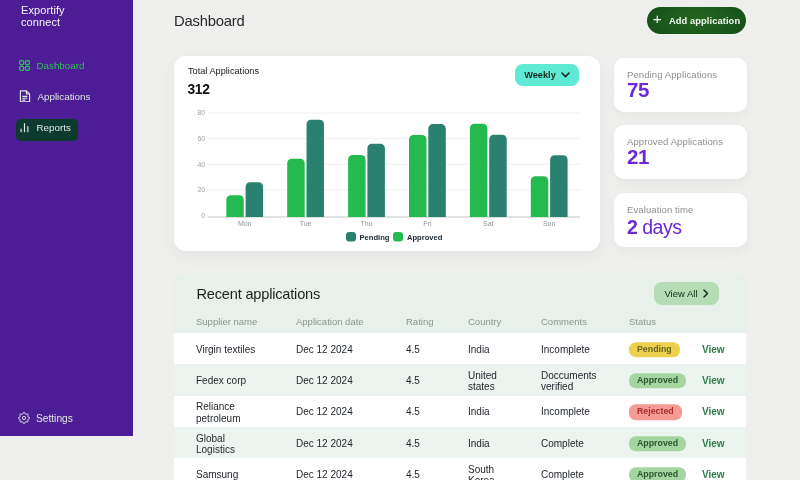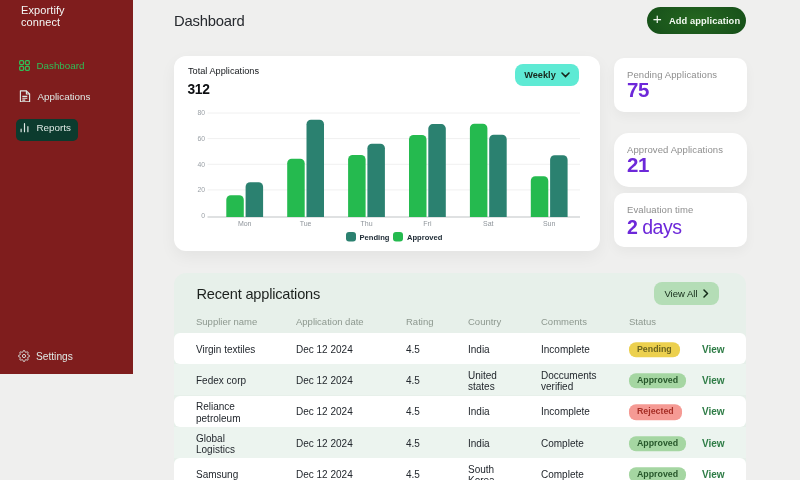--- a/index.html
+++ b/index.html
@@ -1,19 +1,19 @@
 <!DOCTYPE html>
 <html><head>
 <meta charset="utf-8">
 <style>
 * { margin:0; padding:0; box-sizing:border-box; }
 html,body { width:800px; height:480px; overflow:hidden; font-family:"Liberation Sans", sans-serif; background:#efefee; }
 .abs { position:absolute; }
 
-.sidebar { position:absolute; left:0; top:0; width:133px; height:374px; background:#7f1d1d; color:#e9f1ee; }
+.sidebar { position:absolute; left:0; top:0; width:133px; height:436px; background:#4c1d95; color:#e9f1ee; }
 .logo { position:absolute; left:21px; top:3.5px; font-size:11px; line-height:12.4px; font-weight:normal; letter-spacing:.1px; color:#f4f8f6; }
 .nav-item { position:absolute; left:19px; width:105px; height:26px; display:flex; align-items:center; font-size:9.8px; color:#dfe9e5; }
 .nav-item svg { margin-right:6.5px; flex:none; }
 .nav-item.active { color:#2fbe56; }
 .navhl { position:absolute; left:16px; top:119px; width:62px; height:22px; background:#0c3b2e; border-radius:5px; }
 .settings { position:absolute; left:18px; bottom:10px; width:105px; height:16px; display:flex; align-items:center; font-size:10.2px; color:#dfe9e5; }
 .settings svg { margin-right:6px; }
 
 .pagetitle { position:absolute; left:174px; top:13px; font-size:14.8px; font-weight:normal; color:#26292e; letter-spacing:-0.2px; }
 .addbtn { position:absolute; left:647px; top:7px; width:99px; height:27px; border-radius:13.5px; background:radial-gradient(ellipse 70% 120% at 50% 45%, #24661f 0%, #1b571c 55%, #124a16 100%); color:#f3faf2; font-size:9.3px; font-weight:bold; display:flex; align-items:center; justify-content:center; letter-spacing:.1px; }
@@ -30,21 +30,21 @@
 .stat .num { position:absolute; left:13px; top:20px; font-size:20.5px; font-weight:bold; color:#6d28d9; letter-spacing:-0.5px; }
 .stat .num .light { font-weight:normal; }
 
 .tablecard { position:absolute; left:174px; top:273px; width:572px; height:230px; background:#e7f0ea; border-radius:12px; overflow:hidden; }
 .tc-title { position:absolute; left:22.5px; top:13px; font-size:14.6px; font-weight:normal; color:#1c211e; letter-spacing:-0.2px; }
 .viewall { position:absolute; left:480px; top:9px; width:65px; height:23px; background:#b4ddb6; border-radius:8px; display:flex; align-items:center; justify-content:center; font-size:9.5px; font-weight:normal; color:#132a18; }
 .viewall svg { margin-left:5px; }
 .thead { position:absolute; top:43px; left:0; width:572px; height:19px; font-size:9.5px; color:#8d988f; }
 .row { position:absolute; left:0; width:572px; height:31px; font-size:10px; color:#23282e; }
 .row.alt { background:#ecf4ef; }
-.row.w { background:#fff;border-radius:6px; }
+.row.w { background:#fff; }
 .cell { position:absolute; top:calc(50% + 1px); transform:translateY(-50%); line-height:11.5px; }
 .c1 { left:22px; width:66px; }
 .c2 { left:122px; }
 .c3 { left:232px; }
 .c4 { left:294px; width:48px; }
 .c5 { left:367px; width:62px; }
 .c6 { left:455px; }
 .c7 { left:528px; }
 .pill { display:inline-block; padding:2px 8px; border-radius:7px; font-size:8.8px; font-weight:bold; }
 .pill.pending { background:#ecd04e; color:#6b6320; }
@@ -143,21 +143,21 @@
     <text x="185.5" y="183.8" font-size="7.6" font-weight="bold" fill="#222e38">Pending</text>
     <rect x="219" y="176" width="10" height="9.5" rx="3" fill="#25ba4f"></rect>
     <text x="233" y="183.8" font-size="7.6" font-weight="bold" fill="#222e38">Approved</text>
   </svg>
 </div>
 
 <div class="stat" style="top:58px;">
   <div class="lbl">Pending Applications</div>
   <div class="num">75</div>
 </div>
-<div class="stat" style="top:133px;border-radius:15px;">
+<div class="stat" style="top:125px;">
   <div class="lbl">Approved Applications</div>
   <div class="num">21</div>
 </div>
 <div class="stat" style="top:193px;">
   <div class="lbl">Evaluation time</div>
   <div class="num" style="top:23px;font-size:19.5px;">2<span class="light"> days</span></div>
 </div>
 
 <div class="tablecard">
   <div class="tc-title">Recent applications</div>

